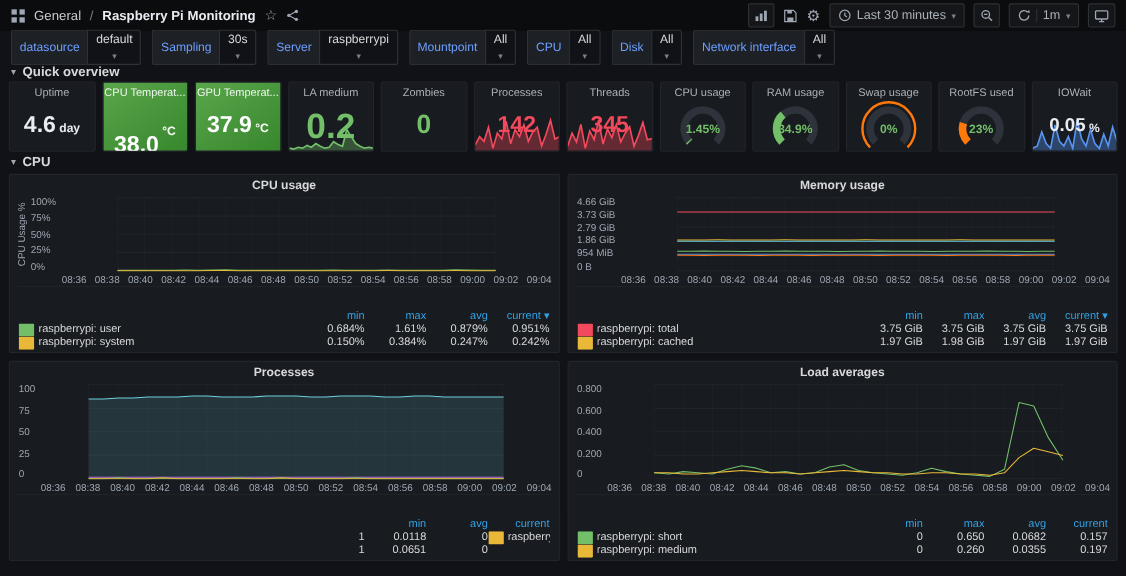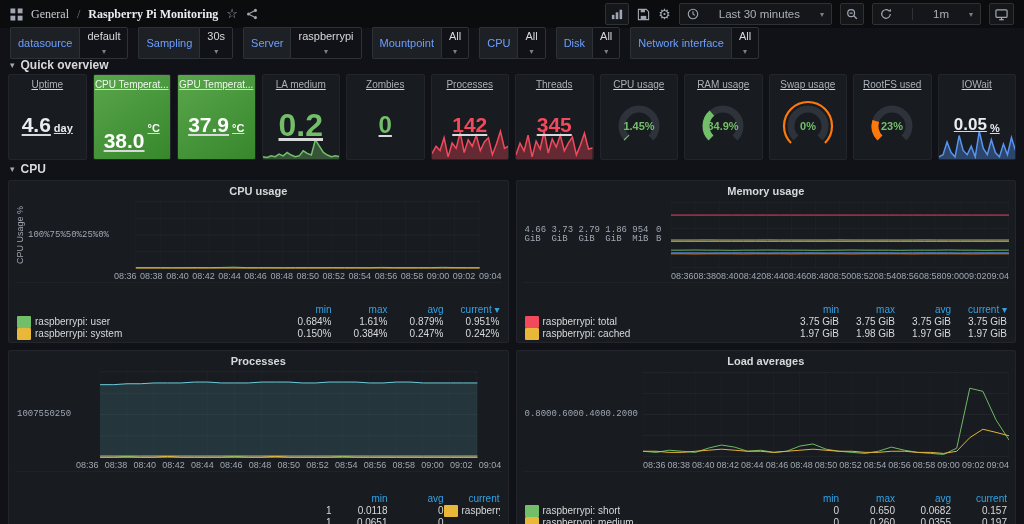--- a/index.html
+++ b/index.html
@@ -6,63 +6,63 @@
   html,body { overflow:hidden; }
   body {
     width:1024px; height:524px;
     background:#111217;
     font-family:"Liberation Sans","DejaVu Sans",sans-serif;
     color:#d8d9da;
     font-size:12px;
   }
   
   .navbar { height:28px; background:#0b0c0e; display:flex; align-items:center; justify-content:space-between; padding:0 10px; }
-  .nav-left { display:flex; align-items:center; gap:8px;font-family:Liberation Serif, serif; }
+  .nav-left { display:flex; align-items:center; gap:8px; }
   .crumb-section { color:#c7ccd1; }
   .crumb-sep { color:#7b8087; }
   .crumb-title { color:#e9edf2; font-weight:600; }
   .icon { color:#9fa7b3; display:flex; align-items:center; cursor:pointer; }
   .icon svg { display:block; }
   .star { font-size:13px; }
   .gear { font-size:14px; }
   .nav-right { display:flex; align-items:center; gap:8px; color:#aab1b9; }
-  .btn { display:flex; align-items:center; gap:20px; border:1px solid #2c3235; border-radius:2px; padding:2px 7px; height:22px; background:#141619; cursor:pointer; font-size:11.5px; white-space:nowrap; }
+  .btn { display:flex; align-items:center; gap:5px; border:1px solid #2c3235; border-radius:2px; padding:2px 7px; height:22px; background:#141619; cursor:pointer; font-size:11.5px; white-space:nowrap; }
   .caret { color:#7b8087; font-size:8px; }
   .btn .sep { width:1px; height:12px; background:#2c3235; }
   
   .submenu { display:flex; align-items:center; gap:10px; padding:5px 10px 4px; height:28px; }
   .var-pill { display:flex; align-items:stretch; font-size:11px; }
   .var-label { background:#1d2126; color:#6e9fff; border:1px solid #2c3235; border-right:none; border-radius:2px 0 0 2px; padding:2px 7px; display:flex; align-items:center; }
   .var-value { background:#111217; border:1px solid #2c3235; border-radius:0 2px 2px 0; padding:2px 7px; color:#d8d9da; display:flex; align-items:center; gap:5px; cursor:pointer;flex-direction:column; }
   
   .row-header { display:flex; align-items:center; gap:6px; padding:2px 10px; height:18px; font-weight:600; color:#d8d9da; cursor:pointer; font-size:12px; }
   .row-chevron { color:#9fa7b3; font-size:9px; }
   
-  .stats-grid { display:grid; grid-template-columns:repeat(12,1fr); gap:6px; padding:0 8px; height:86px;text-decoration:underline; }
+  .stats-grid { display:grid; grid-template-columns:repeat(12,1fr); gap:6px; padding:0 8px; height:64px; }
   .stat-panel { background:#181b1f; border:1px solid #22252b; border-radius:2px; position:relative; display:flex; flex-direction:column; overflow:hidden; }
   .stat-title { font-size:10px; color:#aab1b9; text-align:center; padding-top:4px; white-space:nowrap; overflow:hidden; text-overflow:ellipsis; flex:none; cursor:pointer; }
   .stat-bg .stat-title { color:#eef7ee; }
   .stat-value-row { flex:1; display:flex; align-items:center; justify-content:center; gap:3px; z-index:1; }
   .stat-value { font-weight:700; font-size:21px; line-height:1; }
   .stat-unit { font-size:11px; font-weight:600; padding-top:7px; }
   .stat-spark { position:absolute; left:0; right:0; bottom:0; height:32px; }
   .stat-spark.small { height:22px; }
   .stat-spark svg { width:100%; height:100%; display:block; }
   .stat-body { flex:1; display:flex; align-items:center; justify-content:center; }
   .gauge-svg { display:block; }
   
   .charts-grid { display:grid; grid-template-columns:1fr 1fr; gap:7px; padding:2px 8px 0; }
   .chart-panel { background:#181b1f; border:1px solid #22252b; border-radius:2px; display:flex; flex-direction:column; padding:0 6px; }
   .chart-top { height:163px; }
   .chart-bottom { height:182px; }
   .panel-title { text-align:center; font-size:11px; font-weight:600; color:#d8d9da; padding:4px 0 2px; height:20px; cursor:pointer; }
   .chart-body { flex:1; min-height:0; display:grid; grid-template-columns:auto 1fr; grid-template-rows:1fr auto; }
   .y-wrap { grid-area:1/1; display:flex; }
   .ylabel-rot { writing-mode:vertical-rl; transform:rotate(180deg); font-size:9px; color:#9fa7b3; display:flex; align-items:center; justify-content:center; padding-left:1px; }
-  .y-axis { display:flex; flex-direction:row; justify-content:space-between; align-items:center; font-size:9px; color:#9fa7b3; padding:0 5px 0 2px; line-height:1;font-family:Liberation Mono, monospace; }
+  .y-axis { display:flex; flex-direction:column; justify-content:space-between; align-items:flex-start; font-size:9px; color:#9fa7b3; padding:0 5px 0 2px; line-height:1; }
   .plot { grid-area:1/2; position:relative; min-width:0; }
   .plot svg { position:absolute; inset:0; }
   .xspacer { grid-area:2/1; }
   .x-axis { grid-area:2/2; display:flex; justify-content:space-between; font-size:9px; color:#9fa7b3; padding:2px 0 1px; height:13px; }
   .legend { border-top:1px solid #202226; font-size:10px; padding:1px 2px 2px; }
   .legend-grid { display:grid; row-gap:0; }
   .legend-grid span { line-height:12px; height:12px; overflow:hidden; white-space:nowrap; }
   .lh { color:#33a2e5; text-align:right; cursor:pointer;margin-top:20px; }
   .lval { text-align:right; color:#d8d9da; }
   .legend-name { display:flex; align-items:center; gap:4px; color:#d8d9da; cursor:pointer; }

